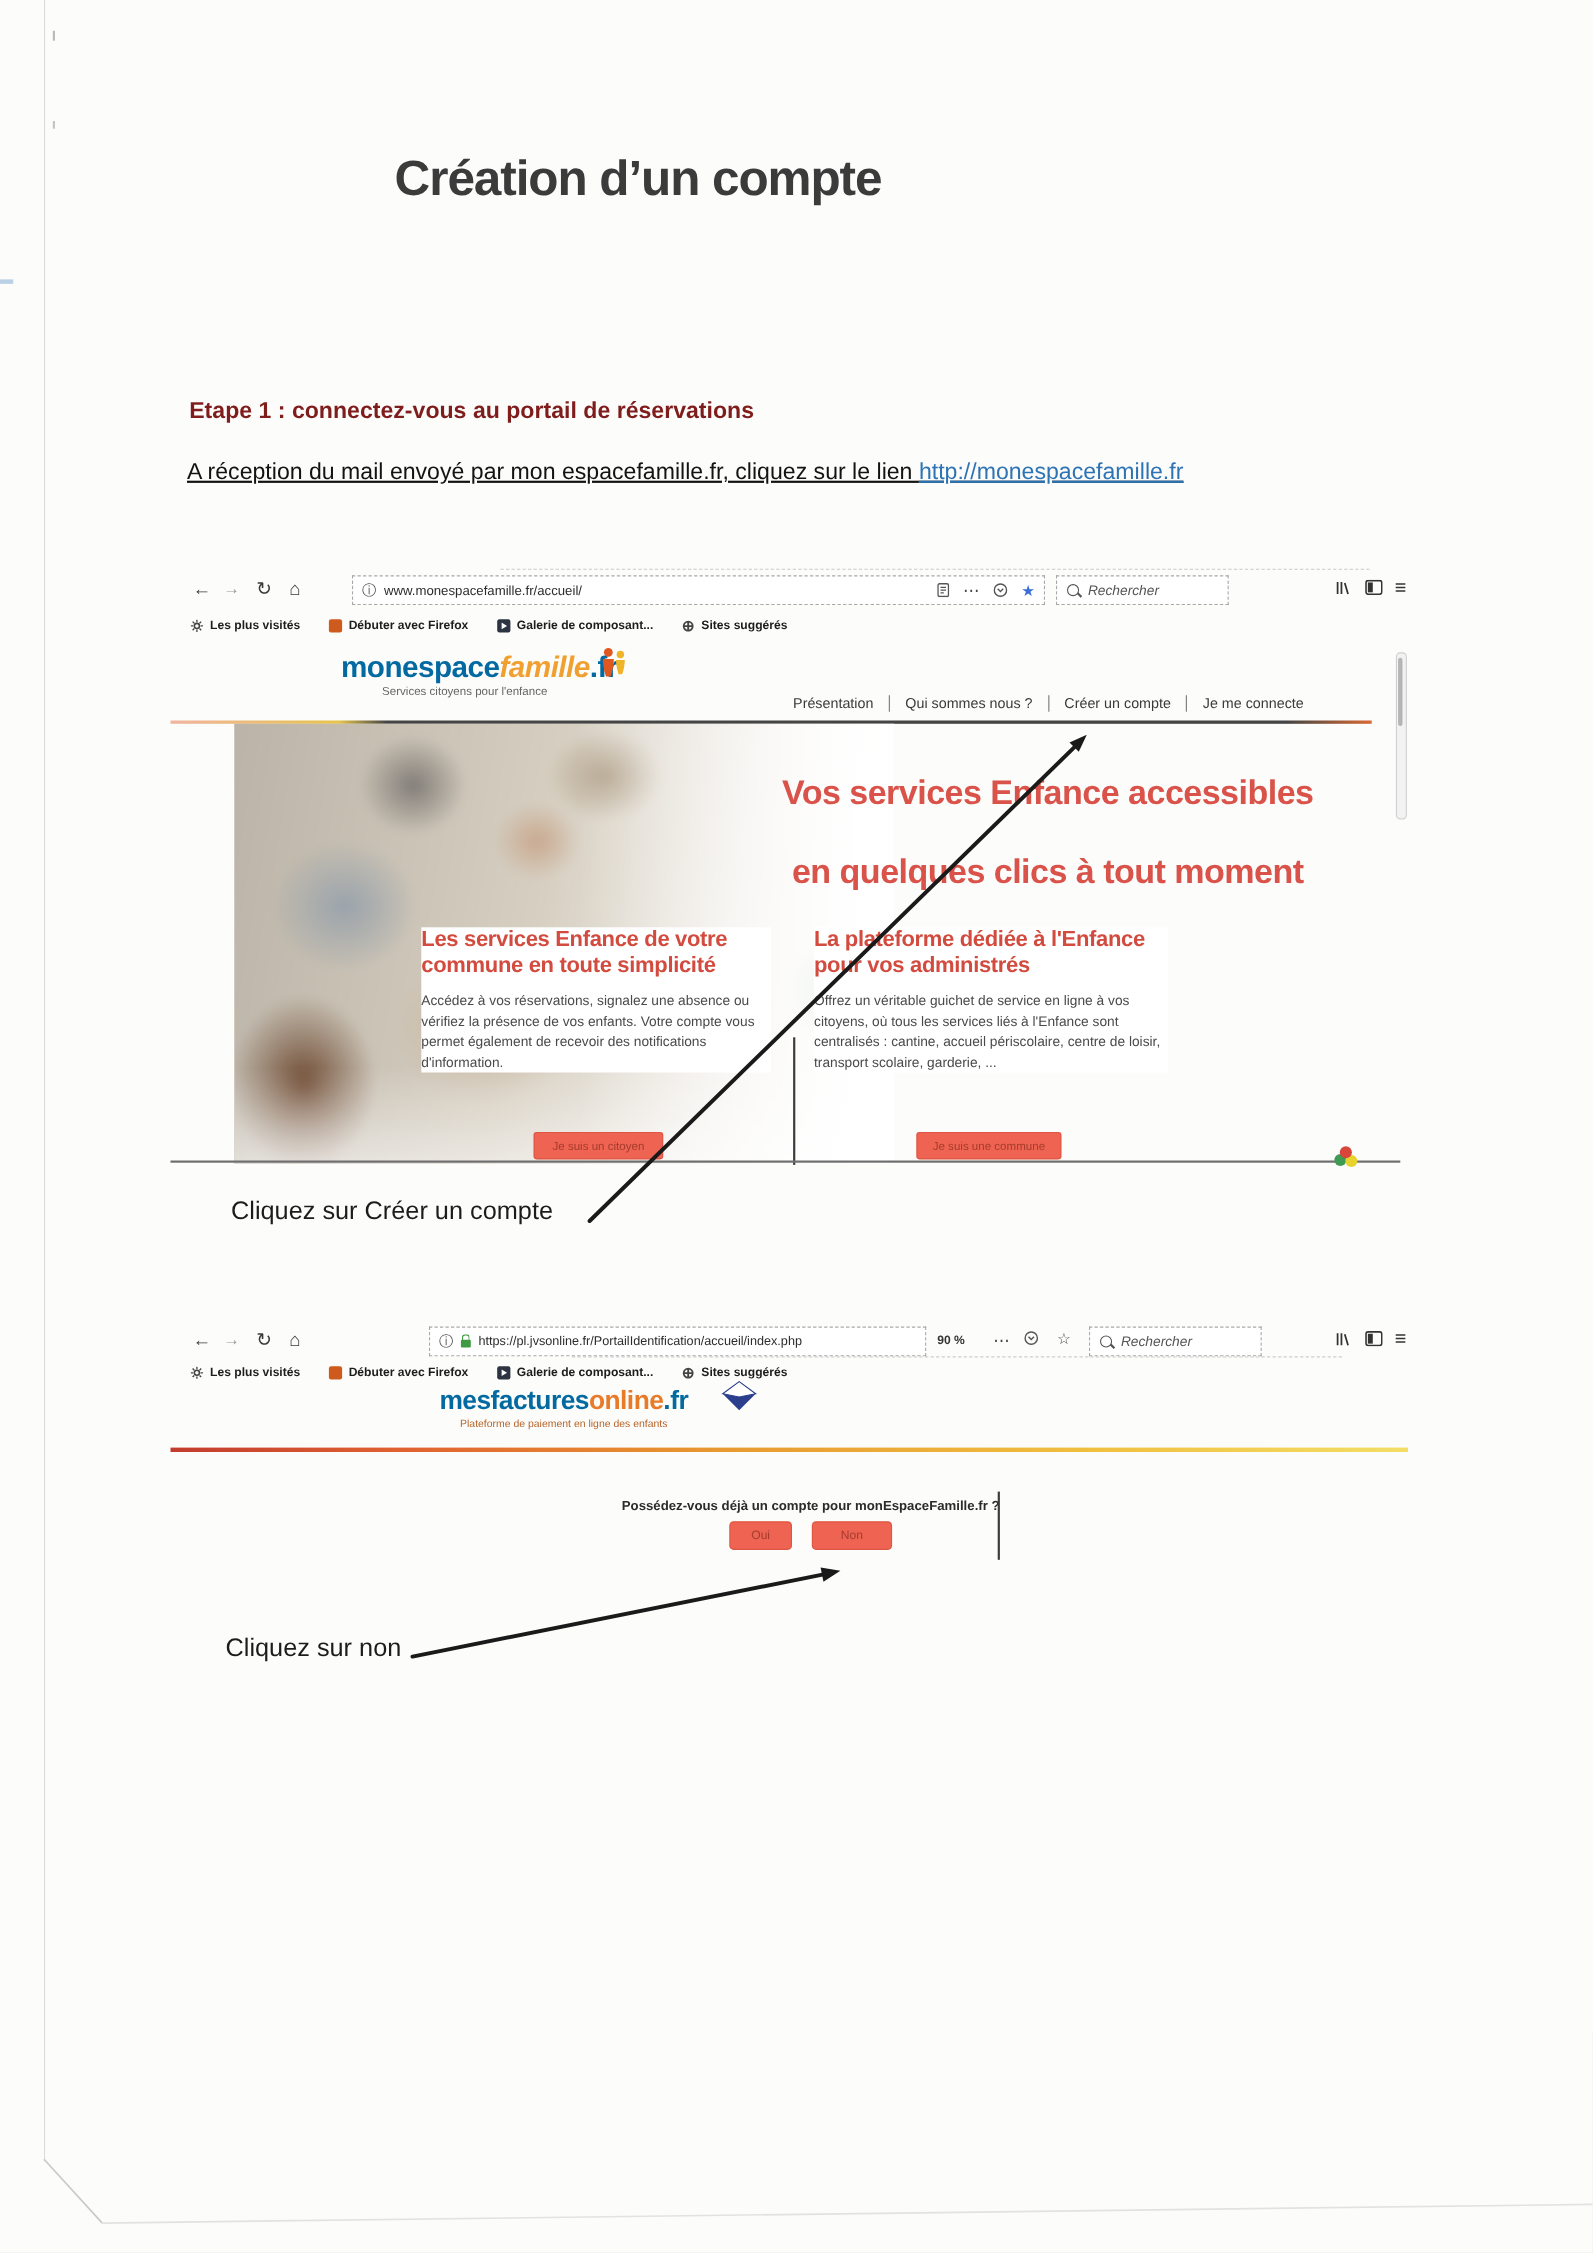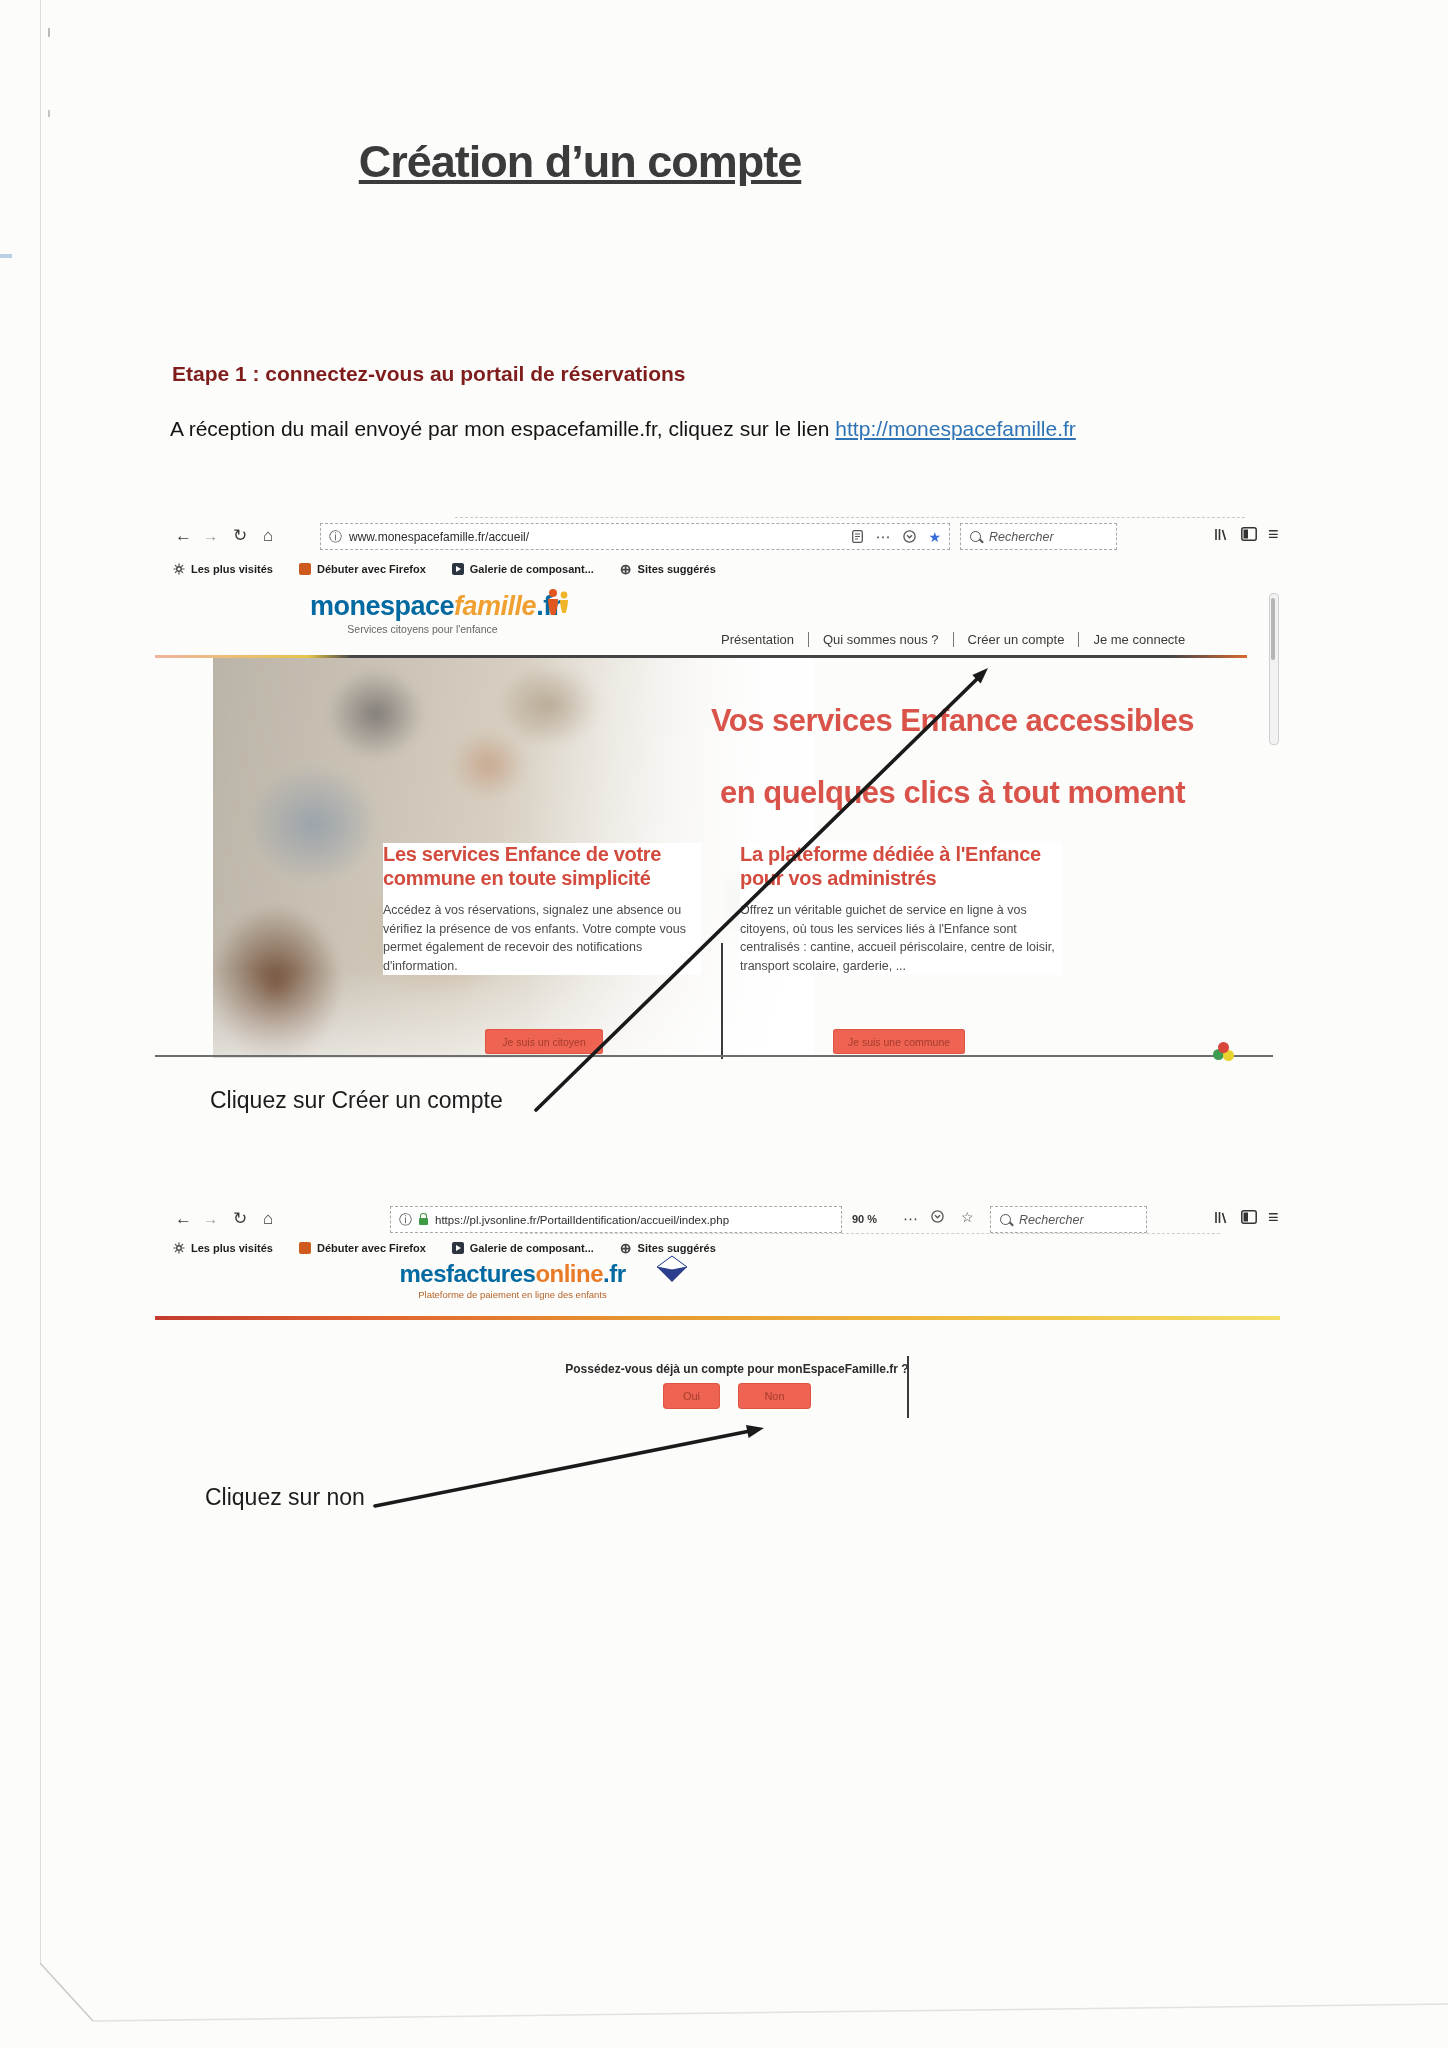--- a/index.html
+++ b/index.html
@@ -7,23 +7,23 @@
         font-family:"Liberation Sans",sans-serif;color:#1a1a1a;}
   
   .scan-vline{position:absolute;left:40px;top:0;width:1px;height:1965px;background:#dcdcdc;}
   .scan-bluedash{position:absolute;left:0;top:254px;width:12px;height:4px;background:#a8c4e0;opacity:.8;}
   .scan-tick1{position:absolute;left:48px;top:28px;width:2px;height:9px;background:#bbb;}
   .scan-tick2{position:absolute;left:48px;top:110px;width:2px;height:7px;background:#c5c5c5;}
   .scan-dash1{position:absolute;left:455px;top:517px;width:790px;border-top:1px dashed #999;opacity:.5;}
   .scan-dash2{position:absolute;left:520px;top:1233px;width:700px;border-top:1px dashed #999;opacity:.45;}
   
   .doc-title{position:absolute;top:136px;left:290px;width:580px;margin:0;text-align:center;
-             font-size:45px;font-weight:bold;color:#3b3b3b;letter-spacing:-1px;text-decoration:underline;}
+             font-size:45px;font-weight:bold;color:#3b3b3b;letter-spacing:-1px;}
   .step-heading{position:absolute;top:362px;left:172px;font-size:21px;font-weight:bold;color:#7f1d1d;}
-  .intro{position:absolute;top:417px;left:170px;font-size:21px;color:#131313;}
+  .intro{position:absolute;top:417px;left:170px;font-size:21px;color:#131313;text-decoration:underline;}
   .intro a{color:#2e74b5;text-decoration:underline;cursor:pointer;}
   .annotation{position:absolute;font-size:23px;color:#1c1c1c;}
   
   .shot{position:absolute;left:155px;width:1125px;background:transparent;}
   .shot1{top:515px;height:562px;}
   .shot2{top:1200px;height:245px;}
   .tb-icon{position:absolute;font-size:17px;color:#3a3a3a;line-height:1;cursor:pointer;}
   .tb-icon.dim{color:#999;}
   .urlbar{position:absolute;height:27px;border:1px dashed #a9a9a9;background:#fff;
           display:flex;align-items:center;gap:7px;padding:0 8px;box-sizing:border-box;}

